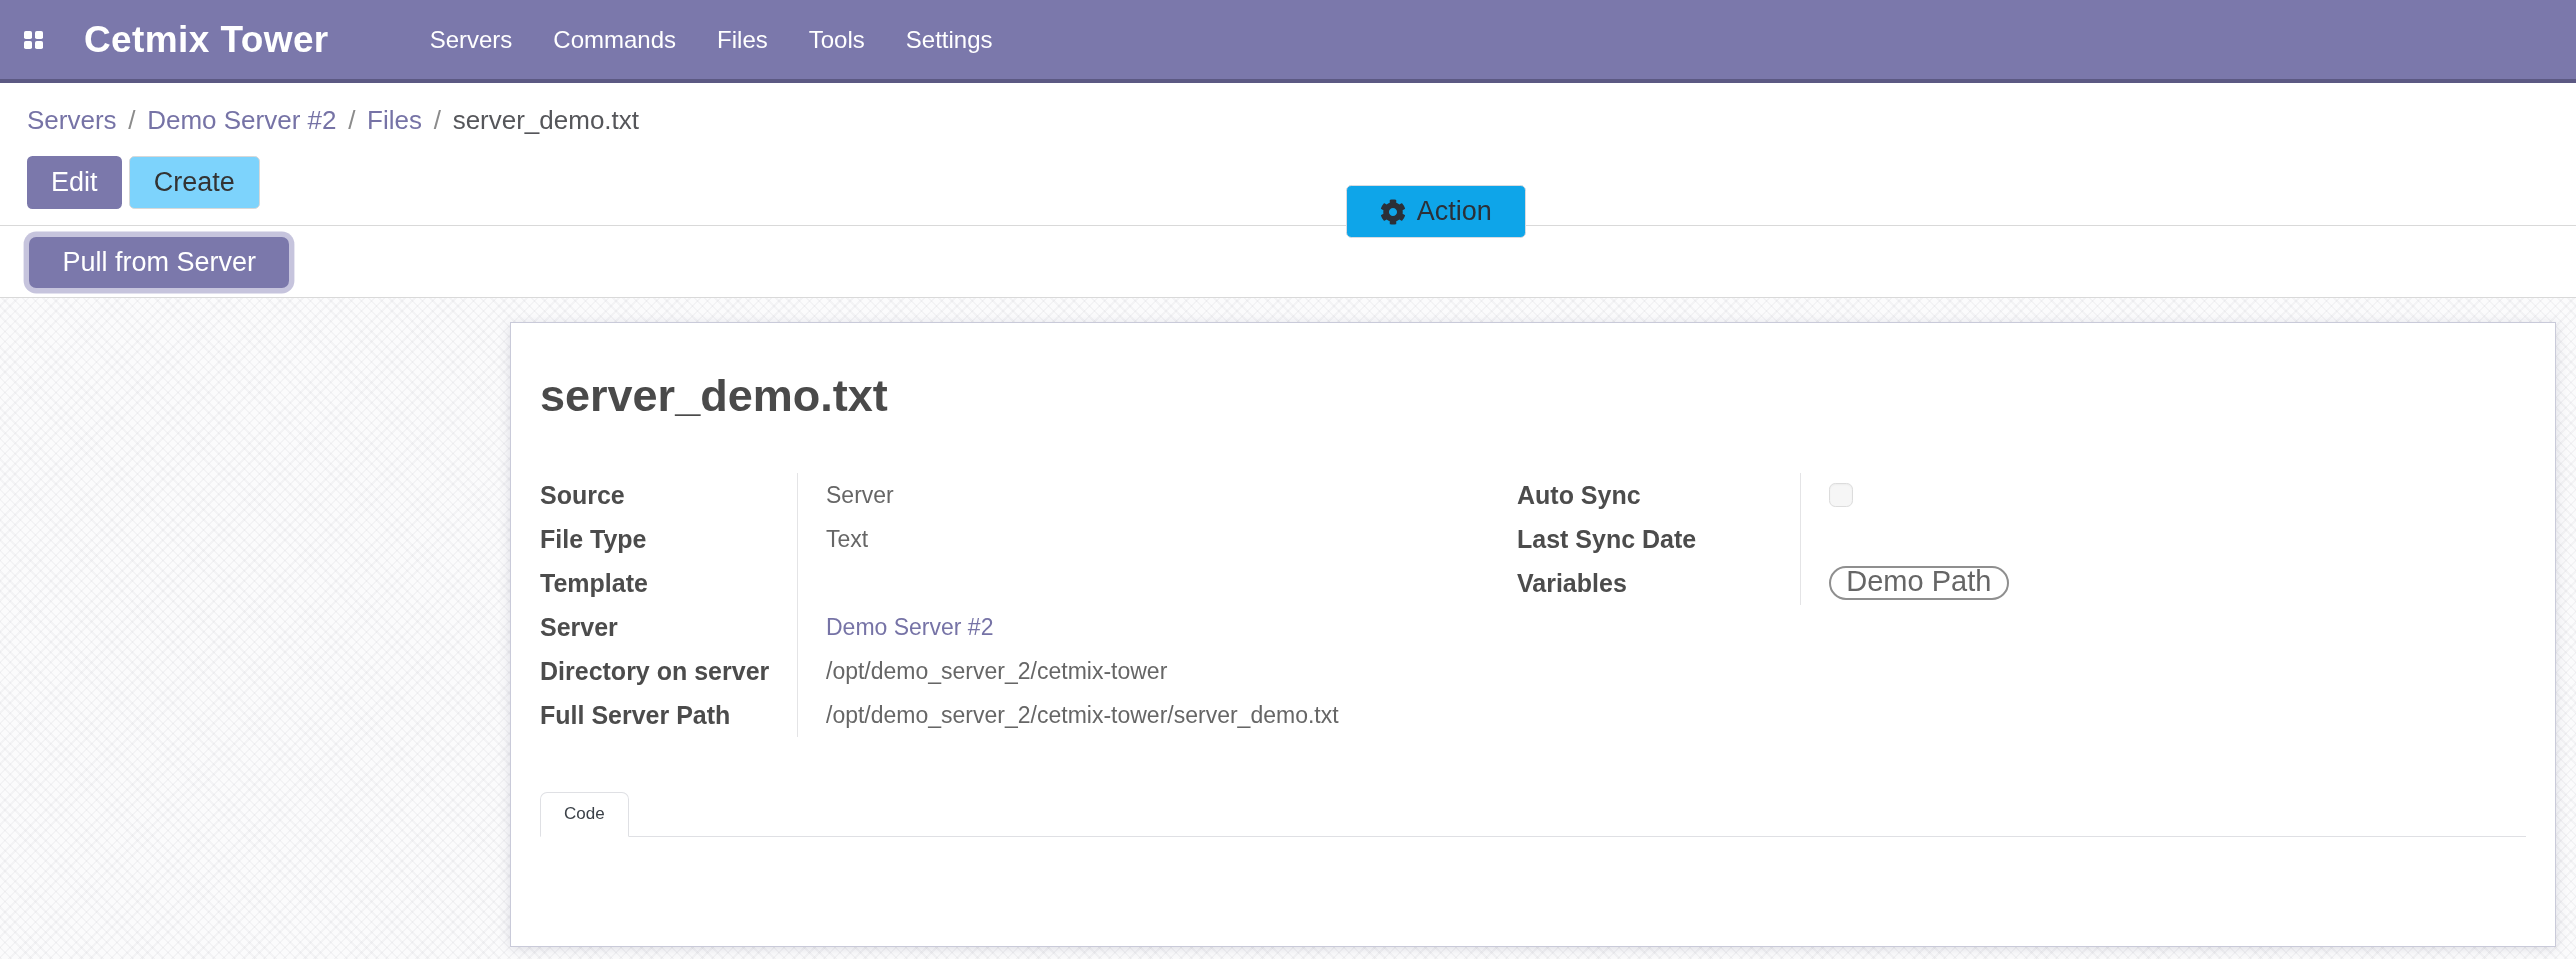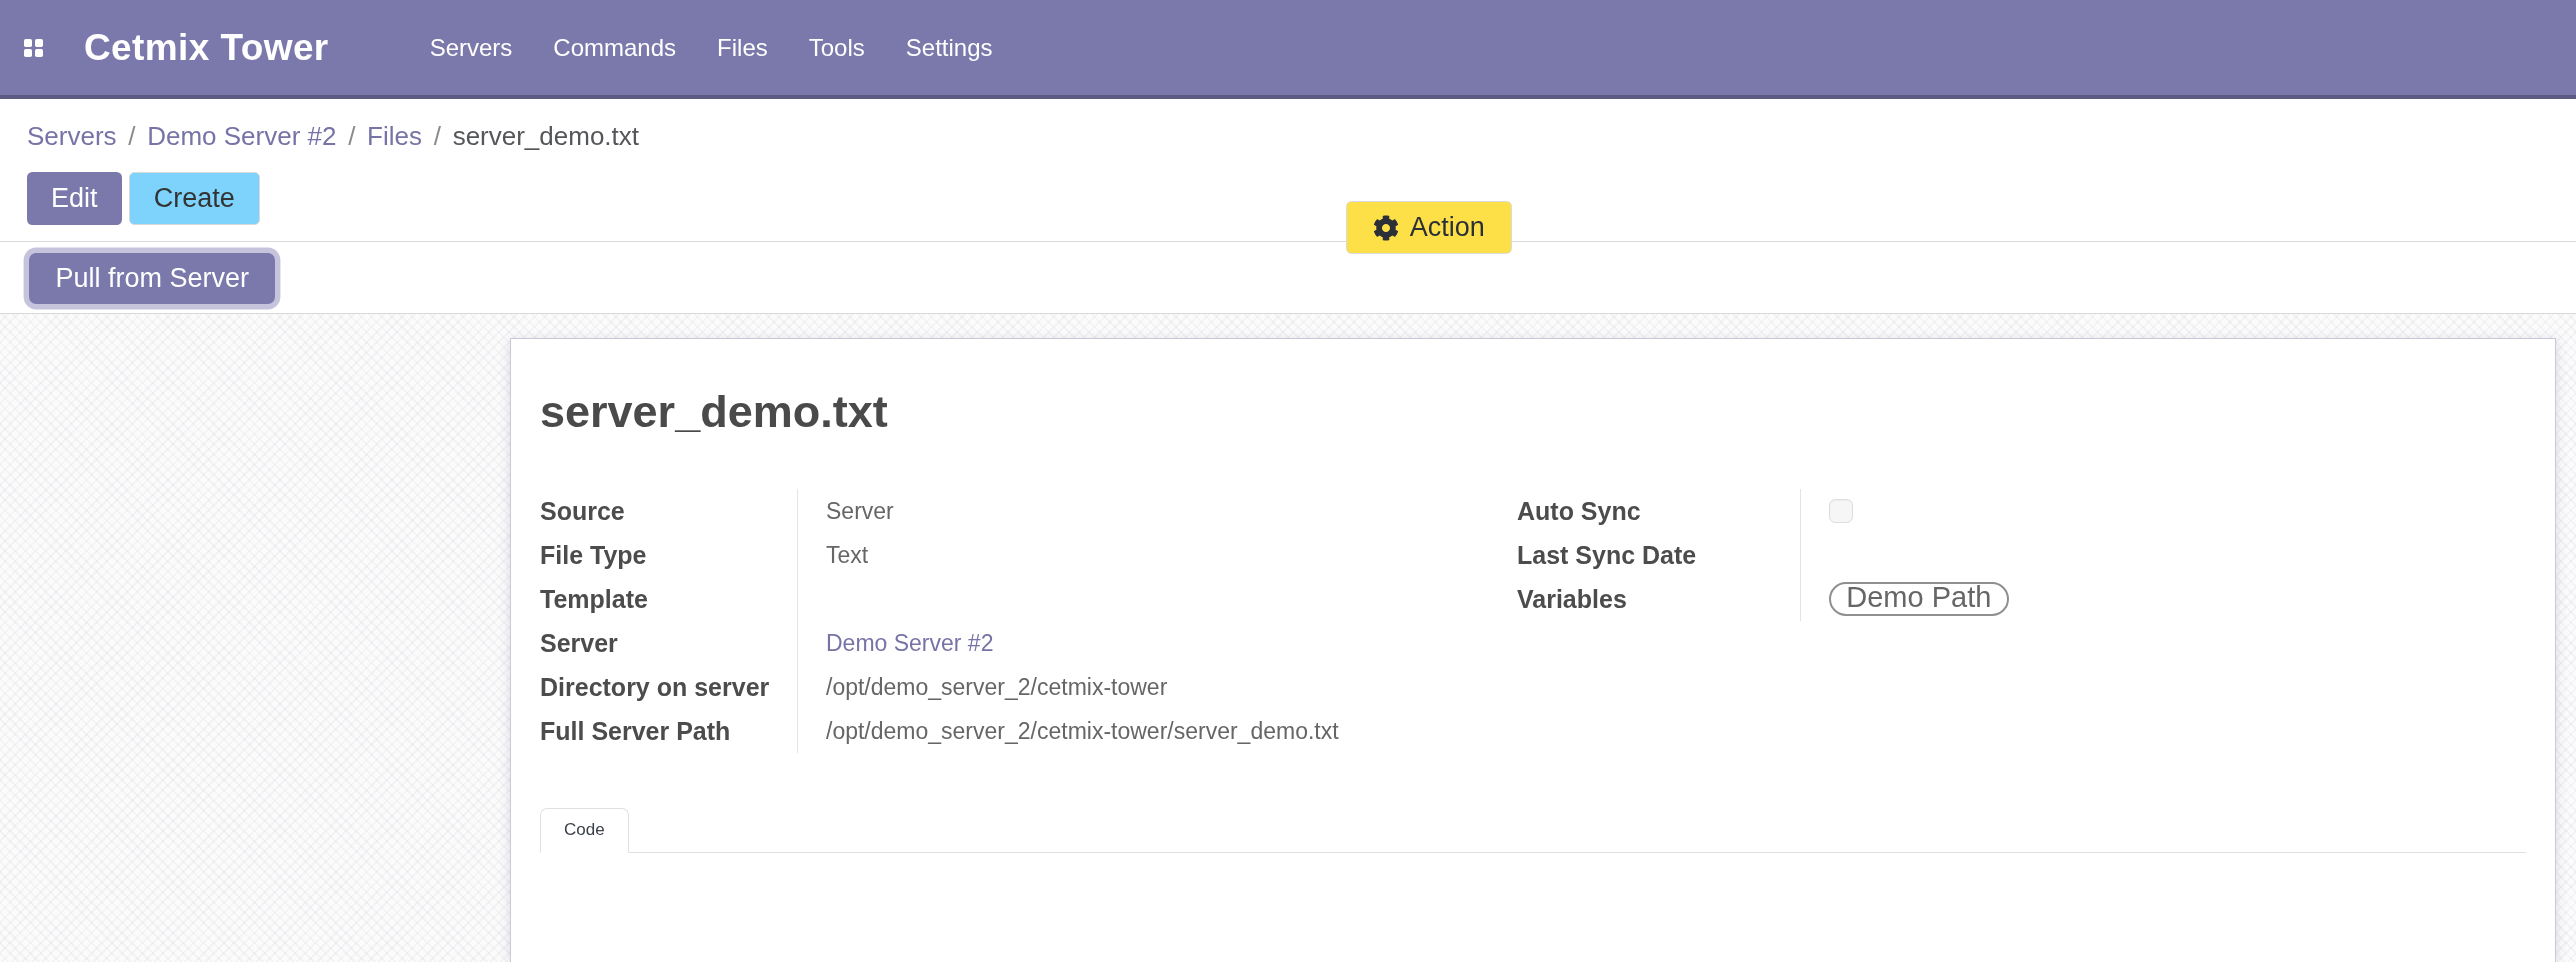--- a/index.html
+++ b/index.html
@@ -1,49 +1,49 @@
 <!DOCTYPE html>
 <html style="font-size:14.4px"><head>
 <meta charset="utf-8">
 <style>
   * { margin: 0; padding: 0; box-sizing: border-box; }
   html, body { width: 2576px; height: 962px; overflow: hidden; background: #fff;
     font-family: "Liberation Sans", sans-serif; }
   #screen { position: relative; width: 2576px; height: 962px; }
 
   
-  .navbar { height: 99px; background: #7b78ab; border-bottom: 4.5px solid #5c5983;
+  .navbar { height: 83px; background: #7b78ab; border-bottom: 4.5px solid #5c5983;
     display: flex; align-items: center; padding-left: 24px; }
   .apps-icon { width: 18px; height: 18px; display: grid;
     grid-template-columns: 8px 8px; grid-template-rows: 8px 8px; gap: 2.7px; cursor: pointer; }
   .apps-icon span { background: #fff; border-radius: 1.8px; }
   .brand { color: #fff; font-size: 37px; font-weight: 700; margin-left: 42px; letter-spacing: 0.4px; cursor: pointer; }
   .nav-menu { display: flex; gap: 41px; margin-left: 101px; }
   .nav-menu .nav-item { color: #fff; font-size: 24px; cursor: pointer; }
 
   
   .control-panel { position: relative; background: #fff; height: 143px;
     padding: 21.5px 0 0 27px; border-bottom: 1.8px solid #d9d9d9; }
   .breadcrumb { font-size: 26px; display: flex; gap: 11.7px; align-items: baseline; }
   .breadcrumb .crumb-link { color: #7673a6; cursor: pointer; text-decoration: none; }
   .breadcrumb .crumb-sep { color: #8b8b8b; }
   .breadcrumb .crumb-current { color: #55565a; }
   .btn-row { margin-top: 20px; display: flex; gap: 7.2px; }
   .btn { font-size: 27px; height: 53px; display: inline-flex; align-items: center;
     justify-content: center; border-radius: 5.4px; cursor: pointer; border: 1.8px solid transparent; }
   .btn-primary { background: #7b78ab; color: #fff; padding: 0 23px; }
   .btn-default { background: #7dd3fc; color: #333; border-color: #d8d8d8; padding: 0 24px; }
-  .btn-action { position: absolute; left: 1346px; top: 102px; background: #fde047;
-    color: #2b3038; border-color: #d9dbe0; padding: 0 26px; gap: 10.8px; }
+  .btn-action { position: absolute; left: 1346px; top: 102px; background: #0ea5e9;
+    color: #2b3038; border-color: #d9dbe0; padding: 0 33px; gap: 10.8px; }
   .gear-svg { width: 26px; height: 26px; fill: #2b3038; }
 
   
   .statusbar { background: #fff; height: 72px; padding: 8px 0 0 24px;
     border-bottom: 1.8px solid #d9d9d9; }
-  .btn-pull { background: #7b78ab; color: #fff; padding: 0 25px; height: 51px;
+  .btn-pull { background: #7b78ab; color: #fff; padding: 0 32px; height: 51px;
     border-radius: 7.2px; box-shadow: 0 0 0 5.4px #c6c4dd; margin-top: 2.7px; margin-left: 5.4px; }
 
   
   .content { position: relative; height: 661px; background-color: #fbfbfc;
     background-image:
       repeating-linear-gradient(45deg,  rgba(110,110,125,0.055) 0 1.8px, transparent 1.8px 7.2px),
       repeating-linear-gradient(-45deg, rgba(110,110,125,0.055) 0 1.8px, transparent 1.8px 7.2px); }
   .sheet { position: absolute; left: 510px; top: 24px; width: 2046px; height: 625px;
     background: #fff; border: 1.8px solid #c9cad9; box-shadow: 0 1.8px 10.8px rgba(80,80,110,0.18);
     padding: 0 29px; }

